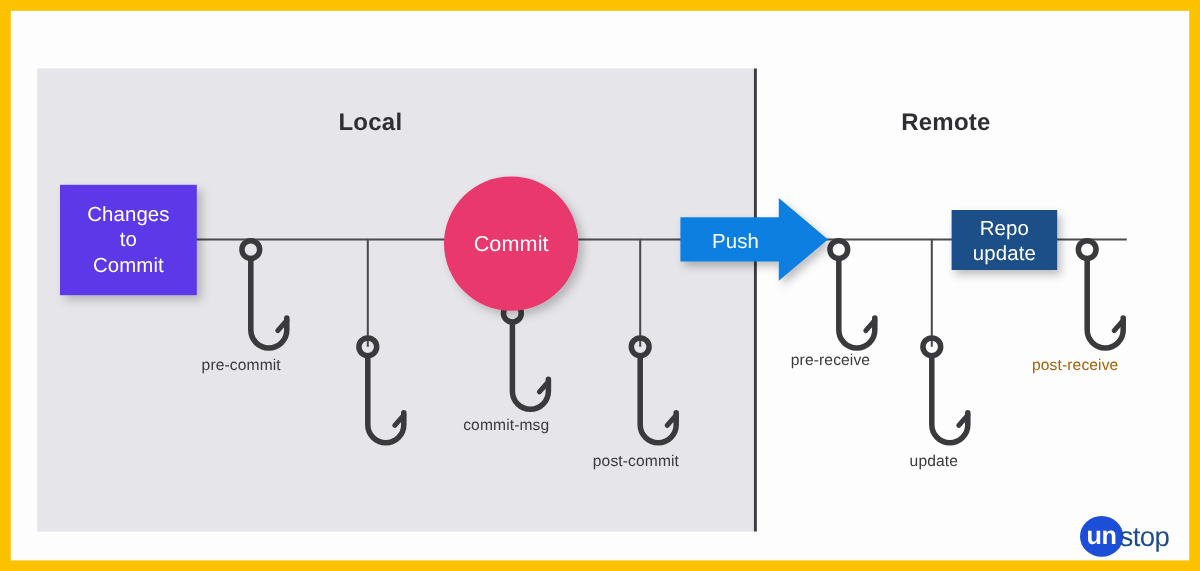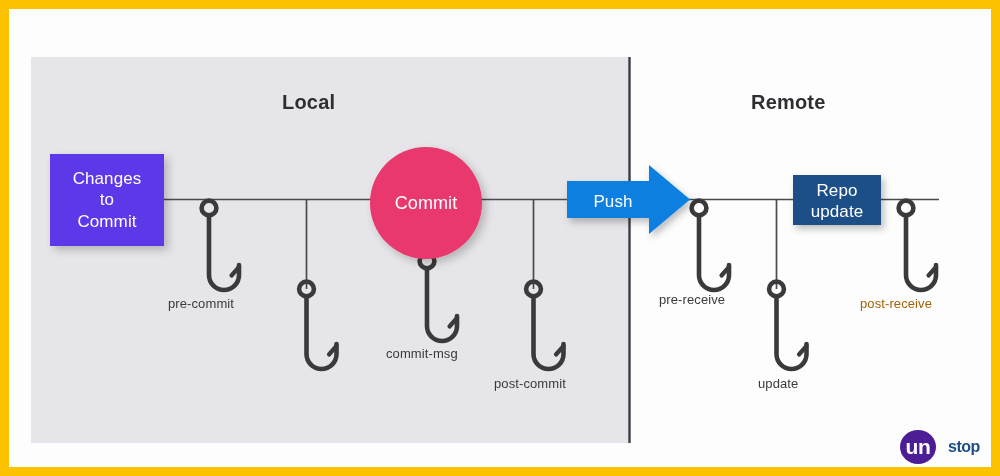--- a/index.html
+++ b/index.html
@@ -63,23 +63,23 @@
     width:36px;height:34px;
     border-radius:50%;
     background:#1f4e87;
   }
   #logo-un span{
     position:absolute;left:0;top:0;width:36px;height:34px;
     display:flex;align-items:center;justify-content:center;
     color:#ffffff;font-size:21px;font-weight:bold;letter-spacing:-.3px;
   }
   #logo-stop{
-    position:absolute;left:48px;top:0;height:34px;
+    position:absolute;left:33px;top:0;height:34px;
     display:flex;align-items:center;
-    color:#1f4e87;font-size:16px;font-weight:bold;letter-spacing:-.5px;
+    color:#1f4e87;font-size:23px;font-weight:normal;letter-spacing:-.5px;
   }
 </style>
 </head>
 <body>
 
 <div id="frame" style="border-color: rgb(252, 194, 0);">
   <div id="canvas">
 
     <svg class="layer" viewBox="0 0 1000 476">
       <defs>
@@ -176,20 +176,20 @@
 
     <div class="lbl" style="left: 485px; top: 368px; color: rgb(58, 58, 60);">post-commit</div>
 
     <div class="lbl" style="left: 650px; top: 284px; color: rgb(58, 58, 60);">pre-receive</div>
 
     <div class="lbl" style="left: 749px; top: 368px; color: rgb(58, 58, 60);">update</div>
 
     <div class="lbl" style="left: 851px; top: 288px; color: #a16207;">post-receive</div>
 
     <div id="logo">
-      <div id="logo-un" style="background: #4c1d95;">
+      <div id="logo-un" style="background: #1d4ed8;">
         <span>un</span>
       </div>
       <div id="logo-stop" style="color: rgb(31, 78, 135);">stop</div>
     </div>
 
   </div>
 </div>
 
 </body></html>

